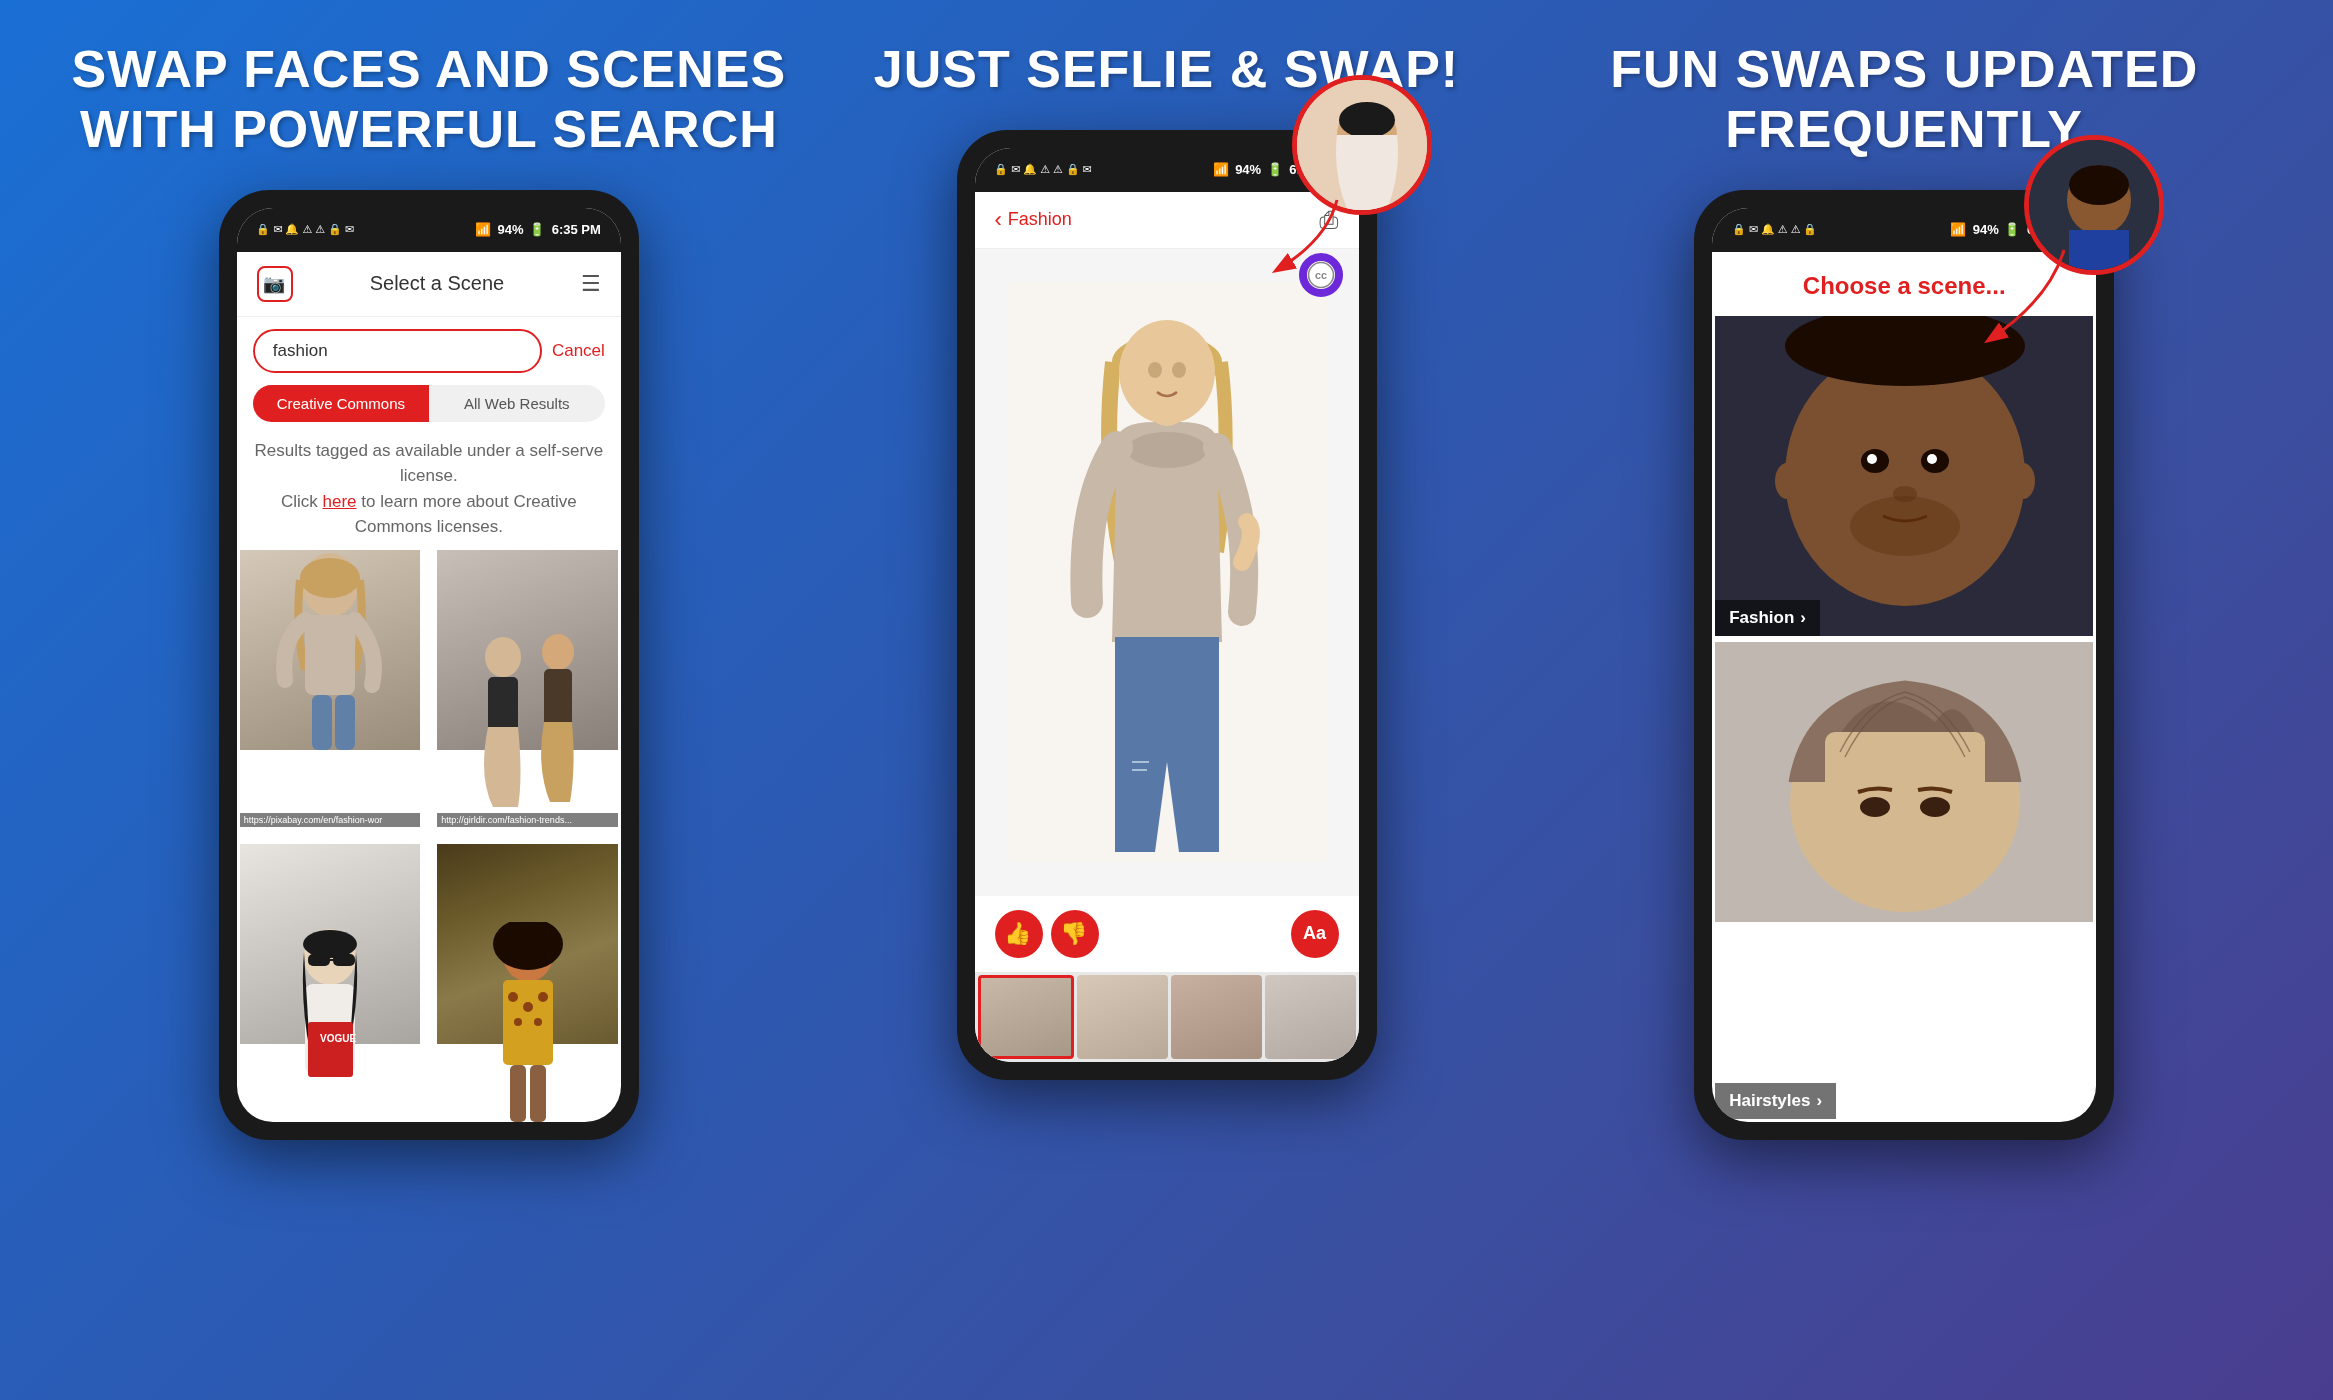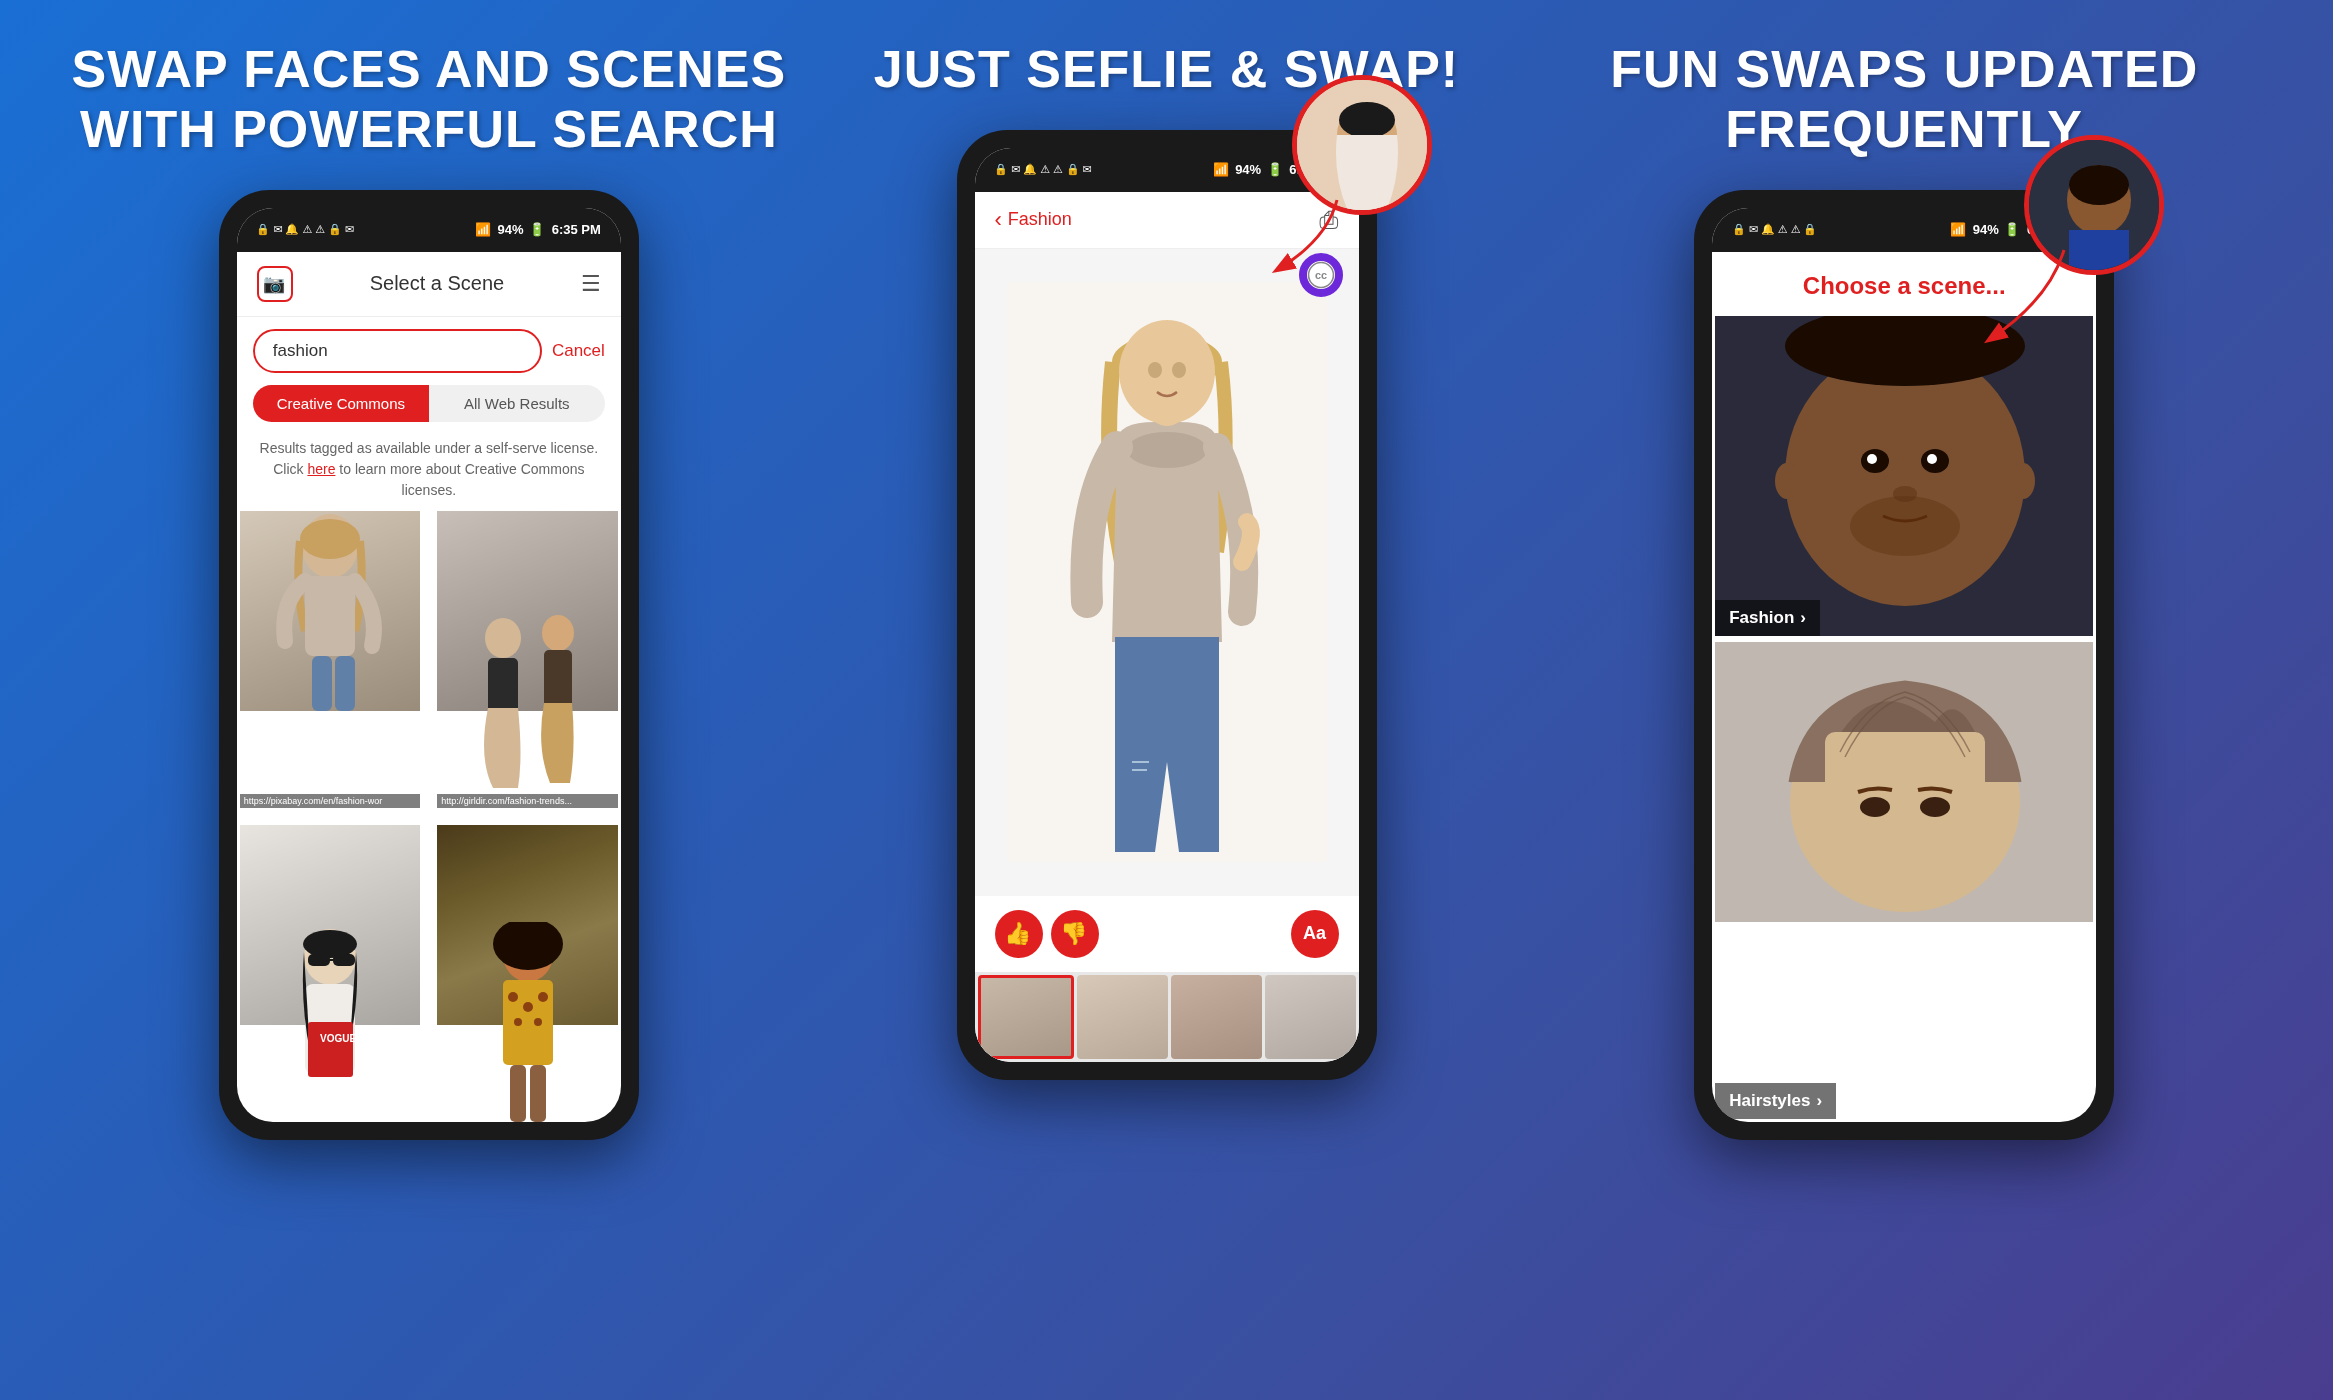--- a/index.html
+++ b/index.html
@@ -177,21 +177,21 @@
     }
 
     .toggle-btn.inactive {
       background: #f0f0f0;
       color: #555;
       border-radius: 0 25px 25px 0;
     }
 
     
     .license-text {
-      font-size: 14px;
+      font-size: 17px;
       color: #666;
       text-align: center;
       padding: 6px 8px 10px;
       line-height: 1.5;
       flex-shrink: 0;
     }
 
     .license-text a {
       color: #e02020;
       text-decoration: underline;

